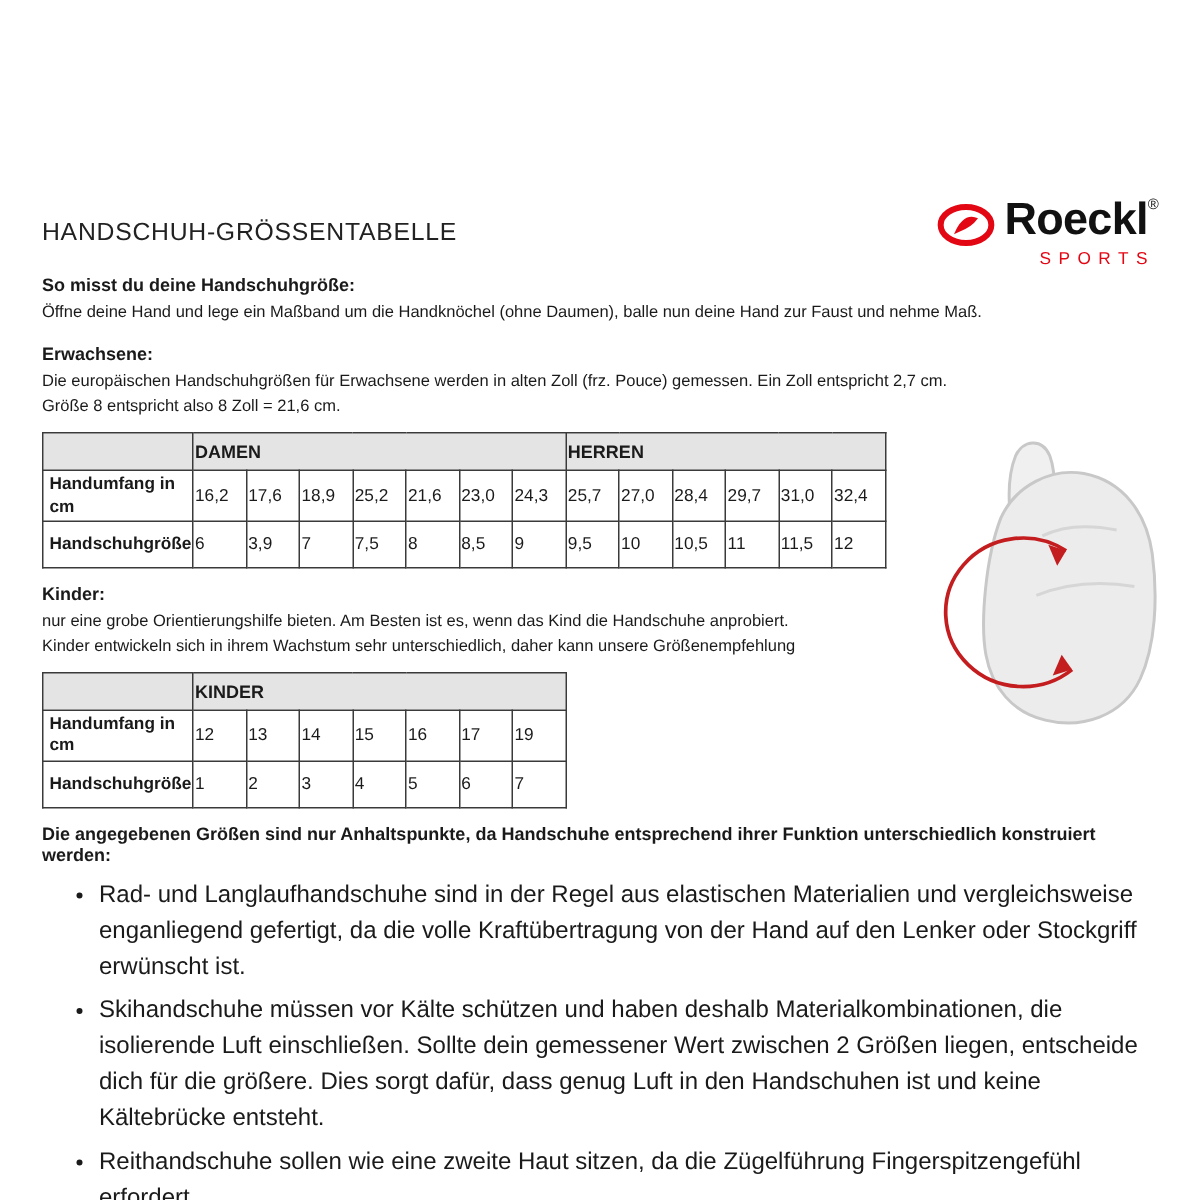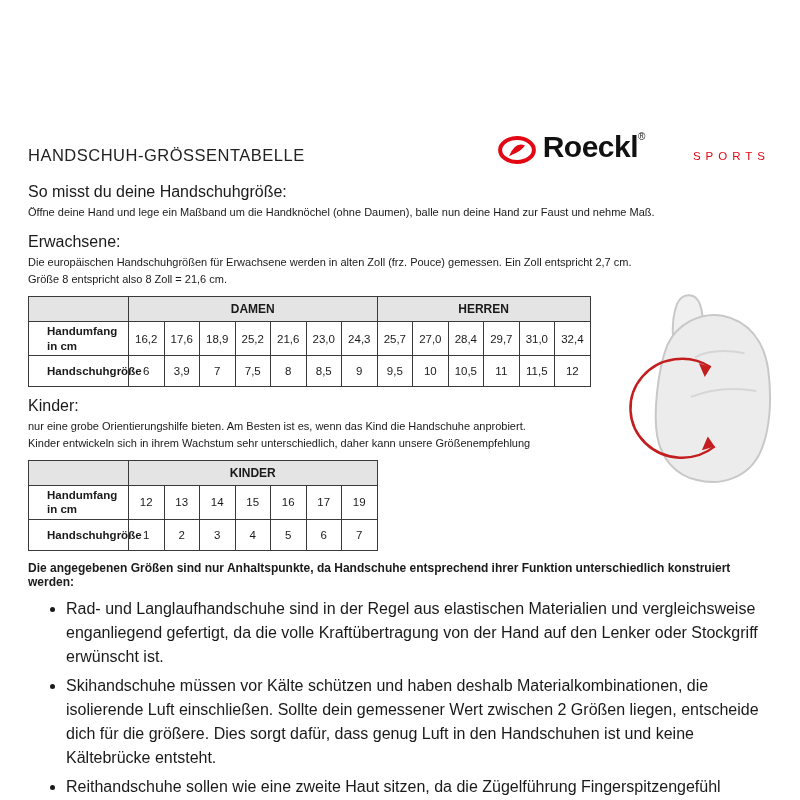--- a/index.html
+++ b/index.html
@@ -3,39 +3,39 @@
 <meta charset="utf-8">
 <style>
   * { margin:0; padding:0; box-sizing:border-box; }
   html,body { background:#ffffff; }
   body { width:800px; height:800px; font-family:"Liberation Sans", sans-serif; color:#1a1a1a; }
   .page { position:relative; width:800px; height:800px; background:#fff; overflow:hidden; }
   .content { position:absolute; left:28px; top:146px; width:744px; }
 
   .page-title { font-size:16.5px; font-weight:400; letter-spacing:.5px; color:#222; margin-bottom:18px; }
 
-  .sec-heading { font-size:16px; font-weight:400; margin-bottom:3px; }
+  .sec-heading { font-size:12px; font-weight:700; margin-bottom:3px; }
   .body-text { font-size:11px; line-height:1.55; margin-bottom:12px; }
   .body-text.tight { margin-bottom:8px; }
   .kids-text { max-width:560px; }
 
   
   .logo { position:absolute; top:132px; right:28px; display:flex; align-items:flex-start; gap:6px; }
   .logo-mark { width:40px; height:32px; margin-top:2px; }
-  .logo-text-col { display:flex; flex-direction:row; align-items:flex-end;gap:48px; }
+  .logo-text-col { display:flex; flex-direction:column; align-items:flex-end; }
   .logo-word { font-size:30px; font-weight:700; color:#111; line-height:1; letter-spacing:-.5px; }
   .logo-reg { font-size:10px; vertical-align:top; font-weight:400; }
   .logo-sub { font-size:11.5px; font-weight:400; letter-spacing:5px; margin-top:5px; margin-right:2px; }
 
   
   table.size-table { border-collapse:collapse; table-layout:fixed; margin-bottom:10px; }
-  .size-table th, .size-table td { border:1px solid #3a3a3a; text-align:center; font-size:11.5px; padding:2px 1px; }
+  .size-table th, .size-table td { border:1px solid #3a3a3a; text-align:left; font-size:11.5px; padding:2px 1px; }
   .size-table .group-row th { background:#e4e4e4; height:25px; font-size:12px; font-weight:700; }
   .size-table td { height:31px; font-weight:400; }
-  .size-table .row-label { text-align:left; padding-left:18px; font-weight:700; line-height:1.25; }
+  .size-table .row-label { text-align:left; padding-left:4px; font-weight:700; line-height:1.25; }
   .adult-table { width:562px; }
   .kids-table  { width:349px; margin-bottom:14px; }
 
   
   .hand-figure { position:absolute; top:288px; left:594px; width:182px; height:198px; }
 
   
   .notes-heading { font-size:12px; font-weight:700; margin:6px 0 8px; }
   ul.notes-list { padding-left:38px; }
   ul.notes-list li { font-size:16px; line-height:1.5; margin-bottom:5px; }

